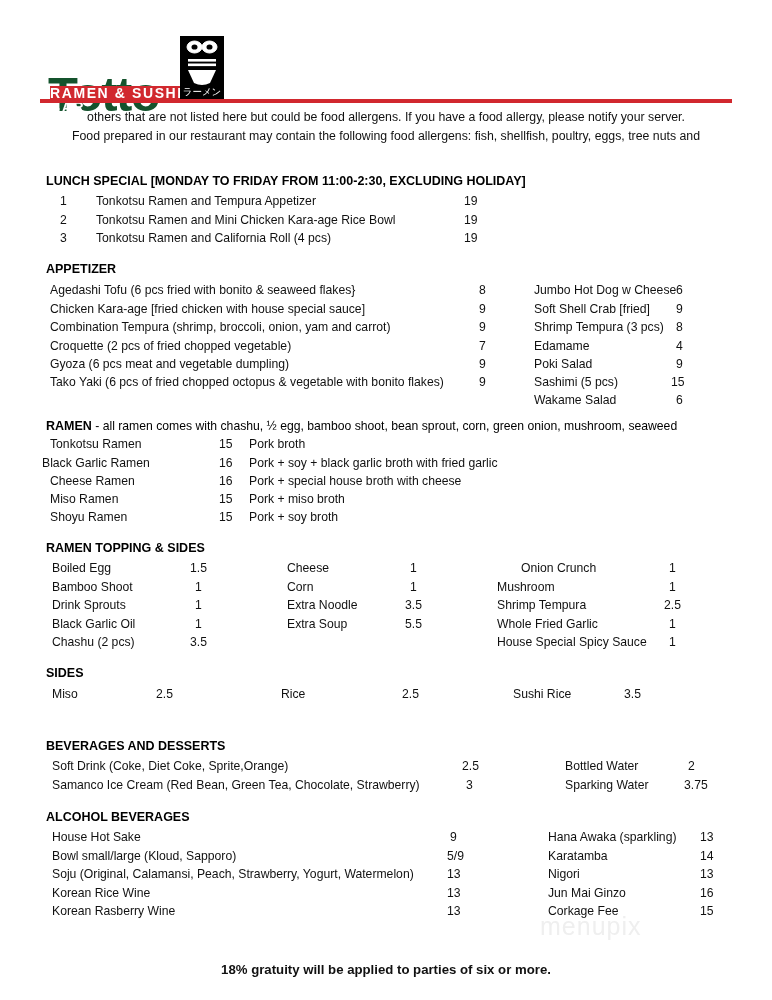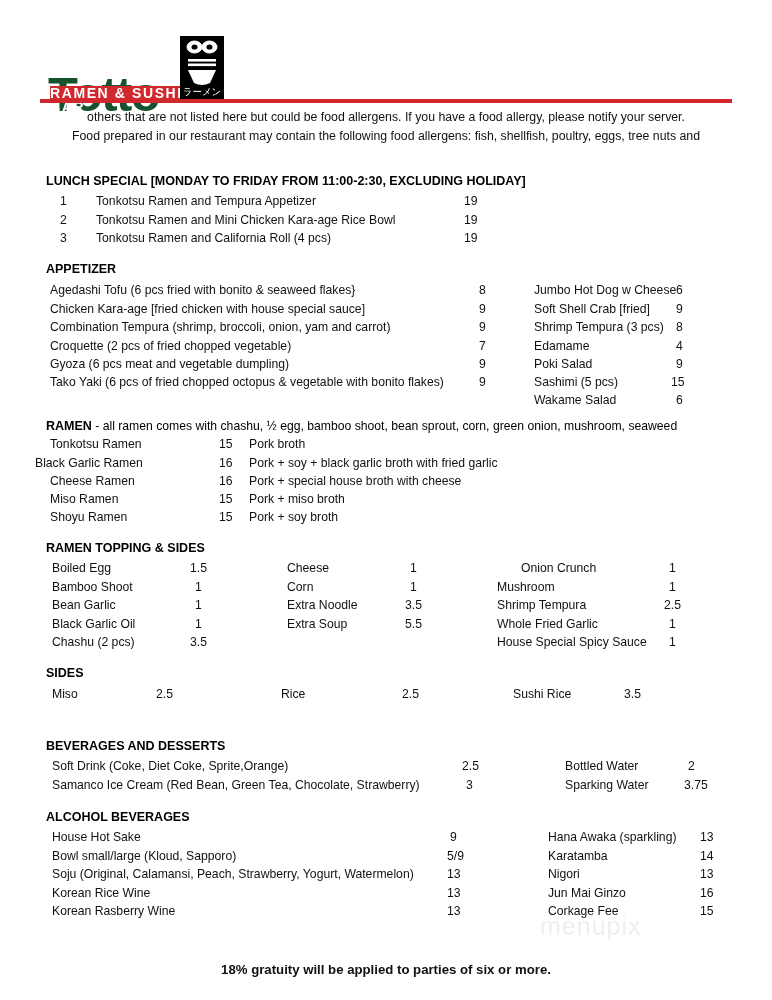--- a/index.html
+++ b/index.html
@@ -242,21 +242,21 @@
   <div class="cell num" style="left:676px; top:391px;">6</div>
 
   <div class="sec-title" style="left:46px; top:419px;">
     <span>RAMEN</span><span class="sub"> - all ramen comes with chashu, ½ egg, bamboo shoot, bean sprout, corn, green onion, mushroom, seaweed</span>
   </div>
 
   <div class="cell" style="left:50px; top:435px;">Tonkotsu Ramen</div>
   <div class="cell num" style="left:219px; top:435px;">15</div>
   <div class="cell" style="left:249px; top:435px;">Pork broth</div>
 
-  <div class="cell" style="left:35px; top:454px;">Black Garlic Ramen</div>
+  <div class="cell" style="left:42px; top:454px;">Black Garlic Ramen</div>
   <div class="cell num" style="left:219px; top:454px;">16</div>
   <div class="cell" style="left:249px; top:454px;">Pork + soy + black garlic broth with fried garlic</div>
 
   <div class="cell" style="left:50px; top:472px;">Cheese Ramen</div>
   <div class="cell num" style="left:219px; top:472px;">16</div>
   <div class="cell" style="left:249px; top:472px;">Pork + special house broth with cheese</div>
 
   <div class="cell" style="left:50px; top:490px;">Miso Ramen</div>
   <div class="cell num" style="left:219px; top:490px;">15</div>
   <div class="cell" style="left:249px; top:490px;">Pork + miso broth</div>
@@ -264,21 +264,21 @@
   <div class="cell" style="left:50px; top:508px;">Shoyu Ramen</div>
   <div class="cell num" style="left:219px; top:508px;">15</div>
   <div class="cell" style="left:249px; top:508px;">Pork + soy broth</div>
 
   <div class="sec-title" style="left:46px; top:541px;">RAMEN TOPPING &amp; SIDES</div>
 
   <div class="cell" style="left:52px; top:559px;">Boiled Egg</div>
   <div class="cell num" style="left:190px; top:559px;">1.5</div>
   <div class="cell" style="left:52px; top:578px;">Bamboo Shoot</div>
   <div class="cell num" style="left:195px; top:578px;">1</div>
-  <div class="cell" style="left:52px; top:596px;">Bean Garlic</div>
+  <div class="cell" style="left:52px; top:596px;">Drink Sprouts</div>
   <div class="cell num" style="left:195px; top:596px;">1</div>
   <div class="cell" style="left:52px; top:615px;">Black Garlic Oil</div>
   <div class="cell num" style="left:195px; top:615px;">1</div>
   <div class="cell" style="left:52px; top:633px;">Chashu (2 pcs)</div>
   <div class="cell num" style="left:190px; top:633px;">3.5</div>
 
   <div class="cell" style="left:287px; top:559px;">Cheese</div>
   <div class="cell num" style="left:410px; top:559px;">1</div>
   <div class="cell" style="left:287px; top:578px;">Corn</div>
   <div class="cell num" style="left:410px; top:578px;">1</div>

